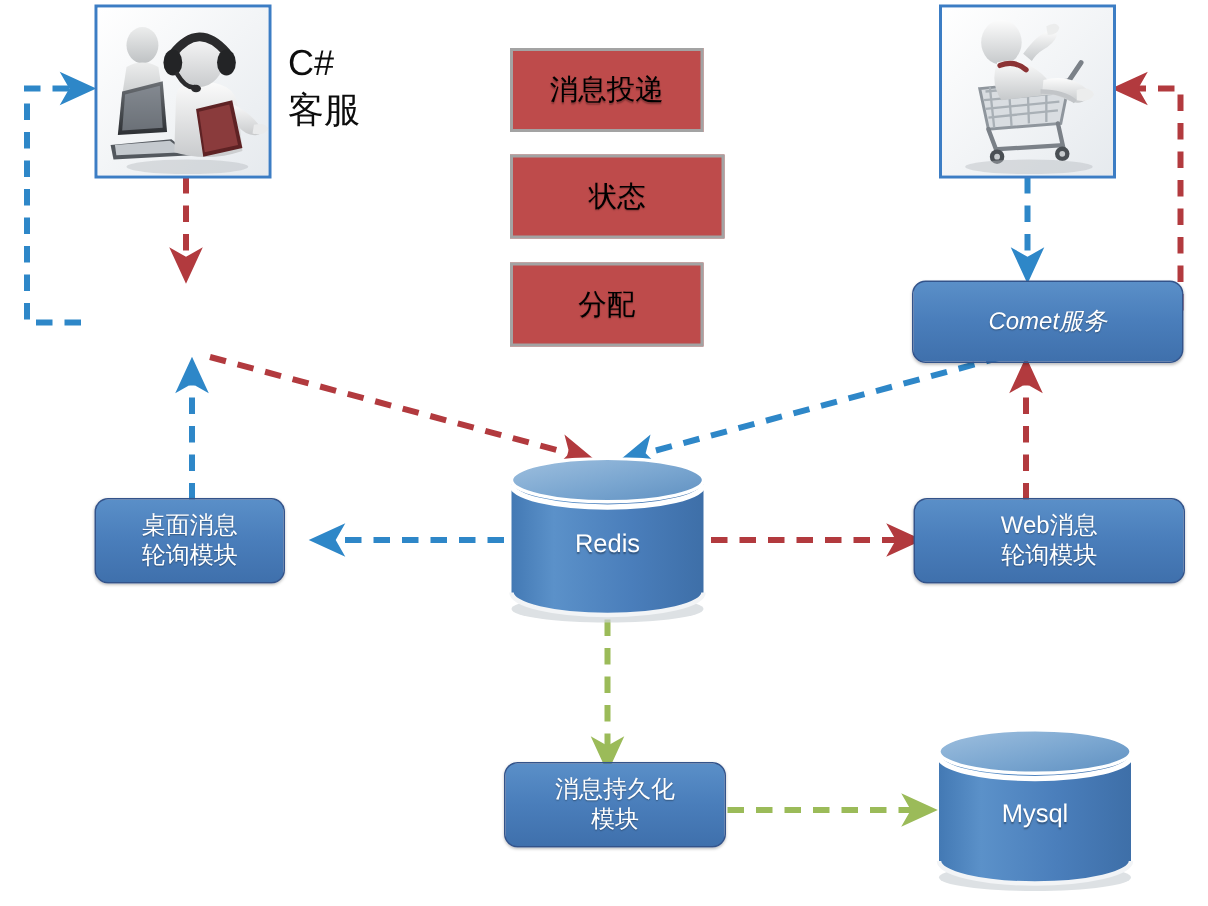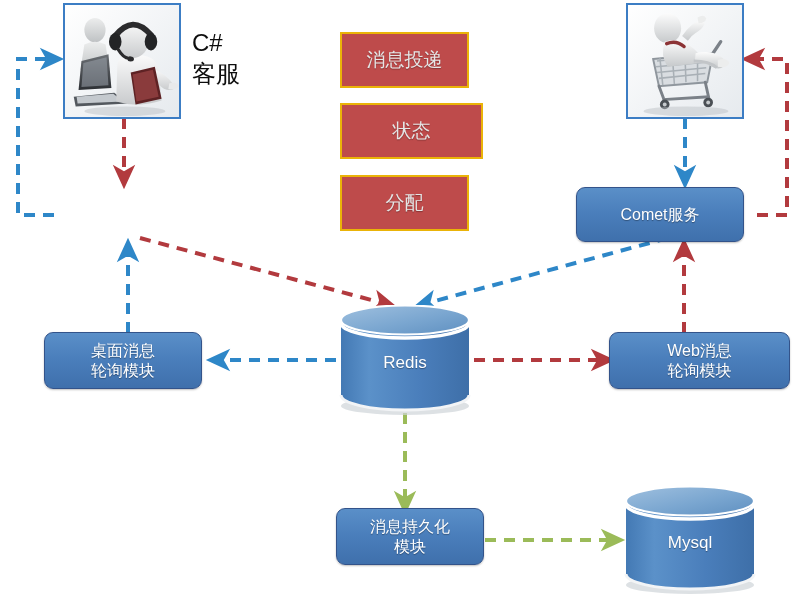--- a/index.html
+++ b/index.html
@@ -46,23 +46,23 @@
     line-height:1.24;
     font-size:16px;
     text-shadow:0 1px 1px rgba(0,0,0,.35);
     box-shadow:0 1px 2px rgba(0,0,0,.25);
   }
 
   
   .redbox{
     position:absolute;
     box-sizing:border-box;
-    border:2px solid #eab308;
+    border:2px solid #a3a3a3;
     background:#BE4B4B;
-    color:#e5e5e5;
+    color:#000000;
     display:flex;
     align-items:center;
     justify-content:center;
     font-size:19px;
     text-shadow:0 1px 1px rgba(0,0,0,.3);
   }
 
   
   .plain-label{
     position:absolute;
@@ -230,25 +230,25 @@
     <span>消息投递</span>
   </div>
   <div class="redbox" style="left:340px; top:103px; width:143px; height:56px;">
     <span>状态</span>
   </div>
   <div class="redbox" style="left:340px; top:175px; width:129px; height:56px;">
     <span>分配</span>
   </div>
 
 
-  <div class="box" style="left:576px; top:187px; width:168px; height:55px;">
+  <div class="box" style="left:608px; top:187px; width:181px; height:55px;font-style:italic;">
     <span>Comet服务</span>
   </div>
 
-  <div class="box" style="left:44px; top:332px; width:158px; height:57px; white-space:pre-line;">
+  <div class="box" style="left:63px; top:332px; width:127px; height:57px; white-space:pre-line;">
     <span style="white-space:pre-line;">桌面消息
 轮询模块</span>
   </div>
 
   <div class="box" style="left:609px; top:332px; width:181px; height:57px; white-space:pre-line;">
     <span style="white-space:pre-line;">Web消息
 轮询模块</span>
   </div>
 
   <div class="box" style="left:336px; top:508px; width:148px; height:57px; white-space:pre-line;text-align:center;">

